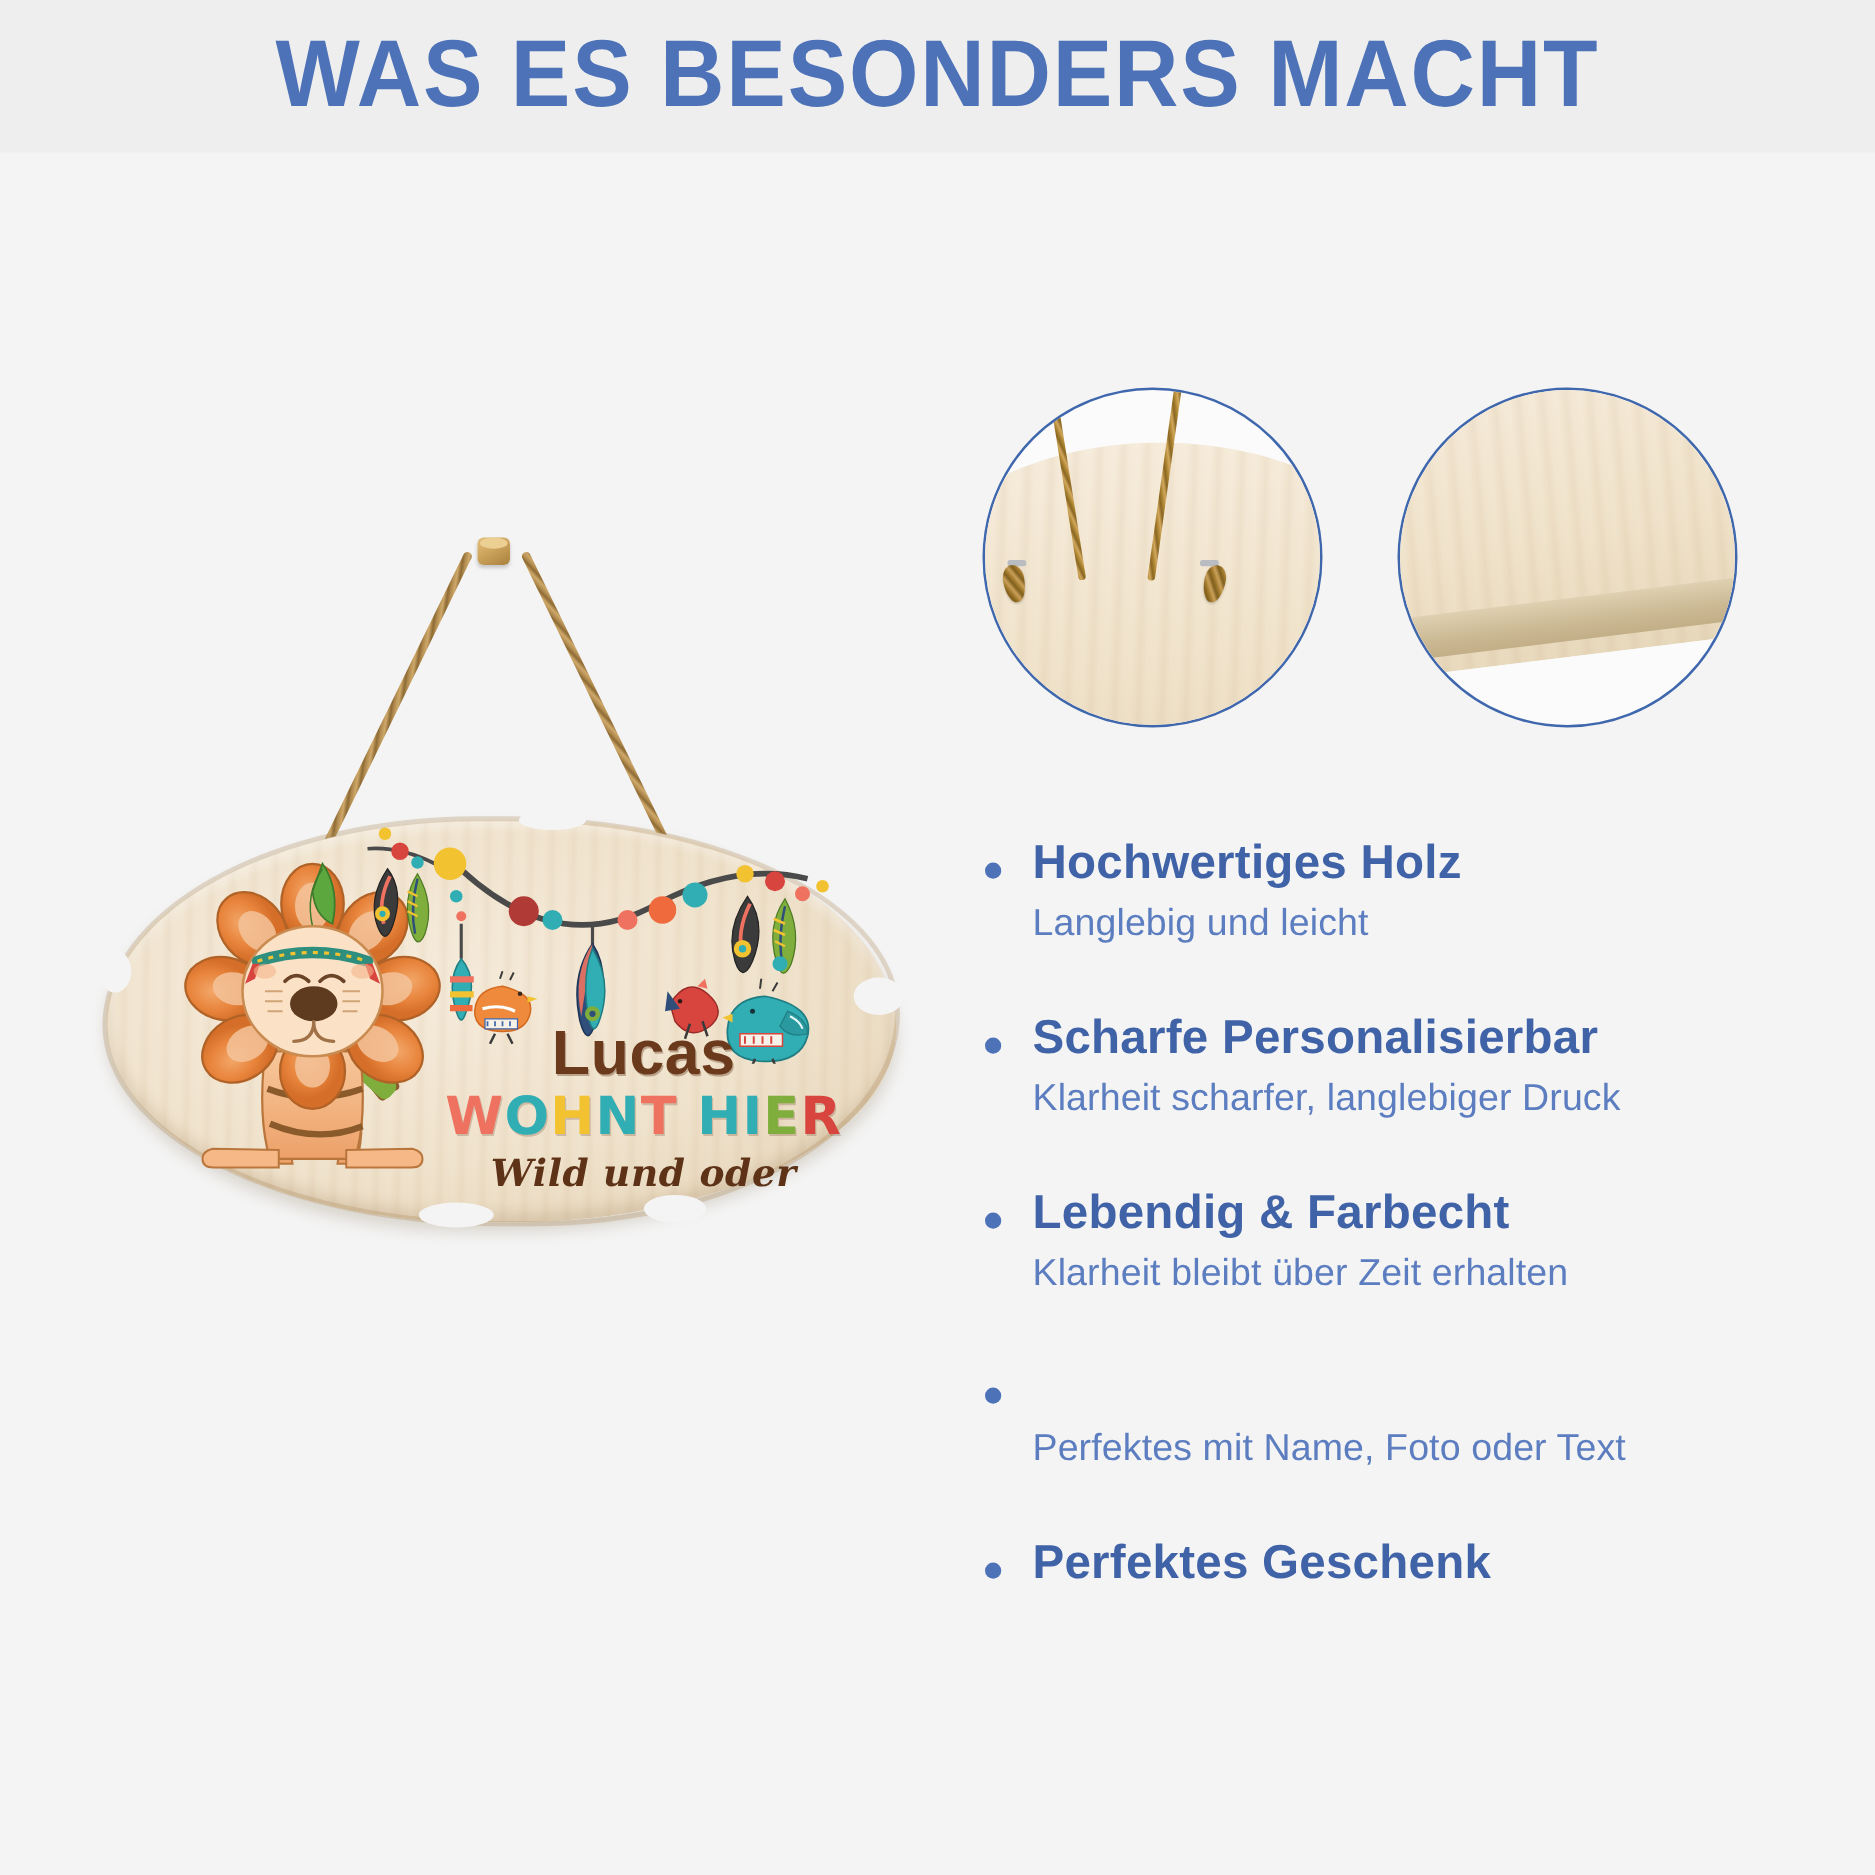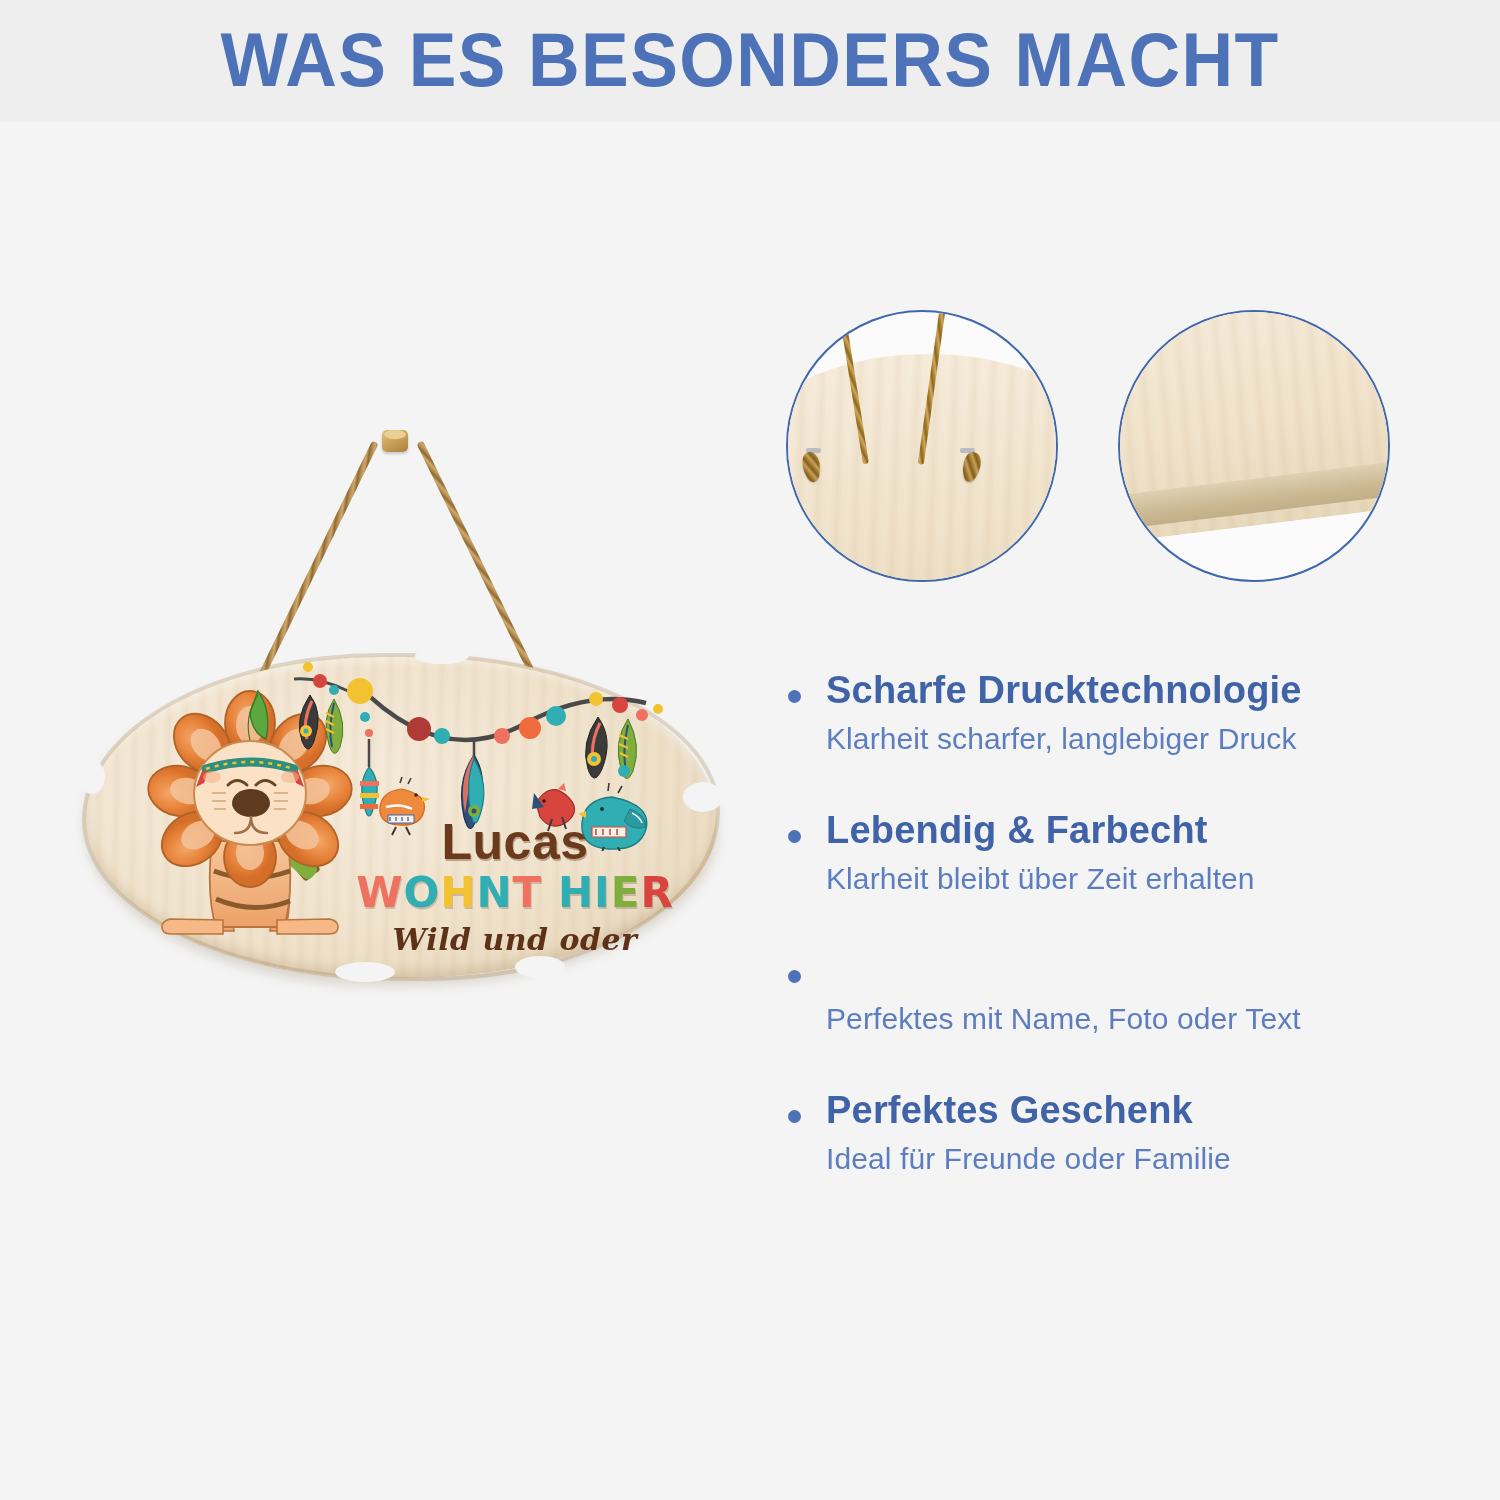--- a/index.html
+++ b/index.html
@@ -434,32 +434,36 @@
   </div>
 
   <div id="circle-edge" class="detail-circle">
     <div class="c-board"></div>
     <div id="edge-face"></div>
   </div>
 
   <div id="features">
     <div class="feature">
       <div class="bullet-dot"></div>
-      <div class="feature-head">Scharfe Drucktechnologie</div>
+      <div class="feature-head">Hochwertiges Holz</div>
+      <div class="feature-sub">Langlebig und leicht</div>
+    </div>
+    <div class="feature">
+      <div class="bullet-dot"></div>
+      <div class="feature-head">Scharfe Personalisierbar</div>
       <div class="feature-sub">Klarheit scharfer, langlebiger Druck</div>
     </div>
     <div class="feature">
       <div class="bullet-dot"></div>
       <div class="feature-head">Lebendig &amp; Farbecht</div>
       <div class="feature-sub">Klarheit bleibt über Zeit erhalten</div>
     </div>
     <div class="feature">
       <div class="bullet-dot"></div>
       <div class="feature-sub">Perfektes mit Name, Foto oder Text</div>
     </div>
     <div class="feature">
       <div class="bullet-dot"></div>
       <div class="feature-head">Perfektes Geschenk</div>
-      <div class="feature-sub">Ideal für Freunde oder Familie</div>
     </div>
   </div>
 
 </div>
 
 </body></html>

